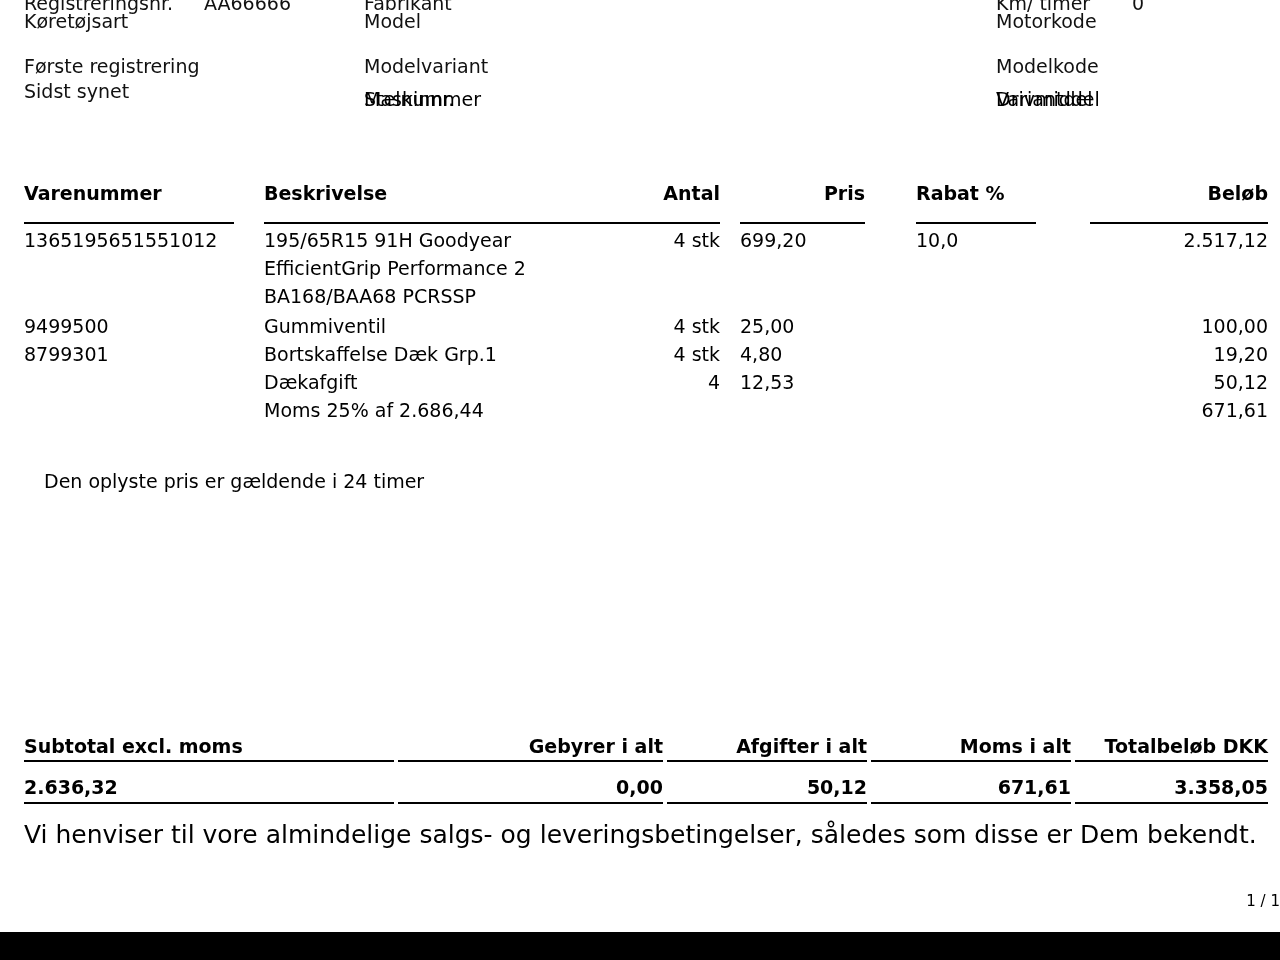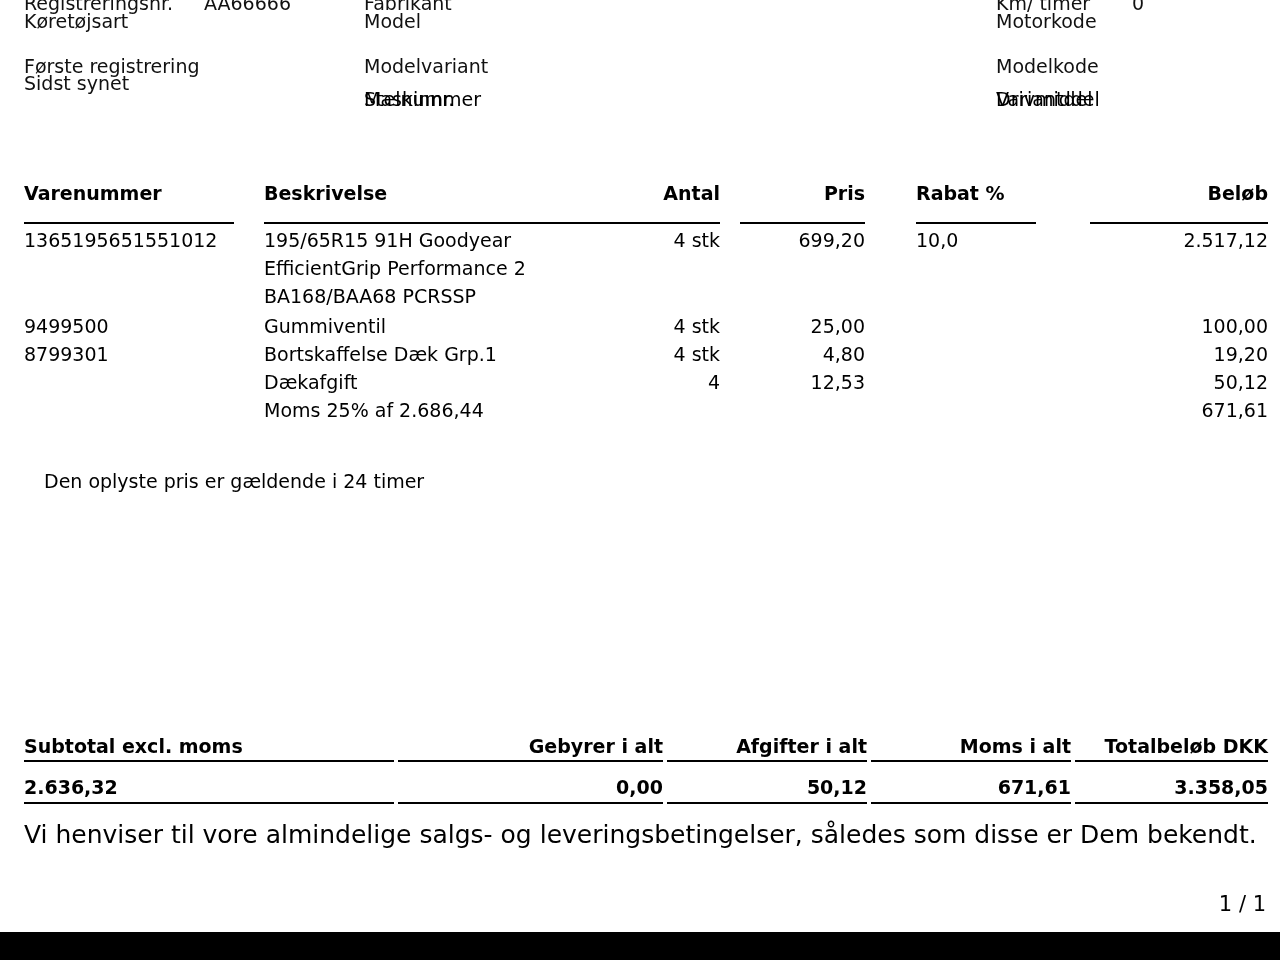--- a/index.html
+++ b/index.html
@@ -51,21 +51,21 @@
   }
   .col-a { left: 24px; }
   .col-b { left: 364px; }
   .col-c { left: 996px; }
   .v-val-a { left: 204px; }
   .v-val-c { left: 1132px; }
 
   .r0 { top: -8px; }
   .r1 { top: 10px; }
   .r2 { top: 55px; }
-  .r3 { top: 72px; }
+  .r3 { top: 80px; }
 
   
   .overlap {
     position: absolute;
     left: 364px;
     top: 88px;
     font-size: 19px;
     line-height: 22px;
     white-space: nowrap;
   }
@@ -109,21 +109,21 @@
     font-size: 19px;
   }
   .cell {
     position: absolute;
     white-space: nowrap;
     line-height: 28px;
   }
   .c-num { left: 24px; }
   .c-desc { left: 264px; }
   .c-antal { left: 640px; width: 80px; text-align: right; }
-  .c-pris { left: 740px; width: 125px; text-align: right; }
+  .c-pris { left: 740px; width: 125px; text-align: left; }
   .c-rabat { left: 916px; width: 100px; }
   .c-belob { left: 1090px; width: 178px; text-align: right; }
 
   .note {
     position: absolute;
     left: 24px;
     top: 470px;
     font-size: 19px;
     white-space: nowrap;
     margin-left: 20px;
@@ -168,23 +168,23 @@
 
   .terms {
     position: absolute;
     left: 24px;
     top: 820px;
     font-size: 25px;
     white-space: nowrap;
   }
   .pagenum {
     position: absolute;
-    right: 14px;
+    right: 0;
     top: 892px;
-    font-size: 21px;
+    font-size: 15px;
     white-space: nowrap;
   }
 </style>
 </head>
 <body>
 
 <div class="page">
 
   <div class="vehicle">
     <div class="v-row col-a r0">Registreringsnr.</div>

